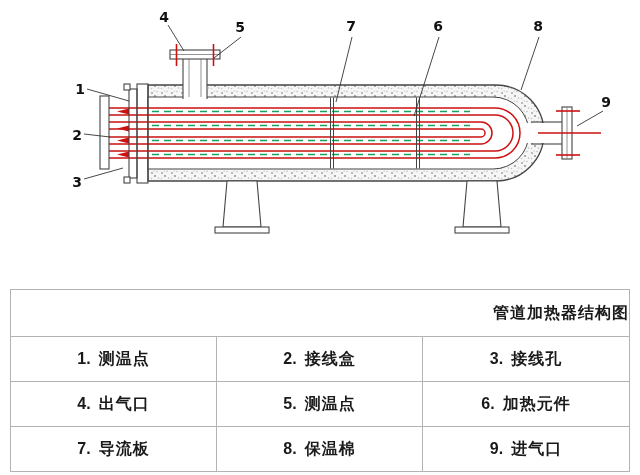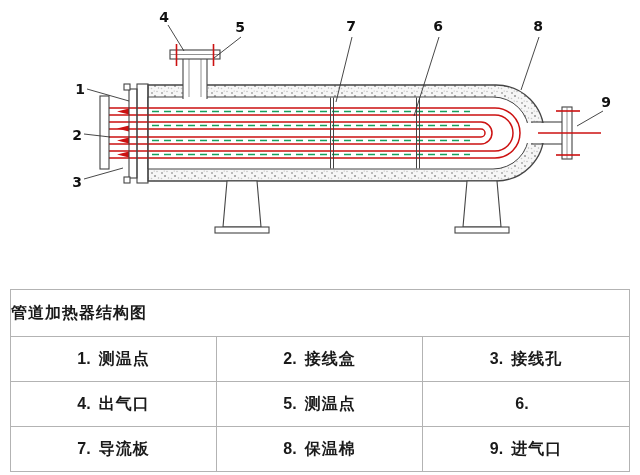--- a/index.html
+++ b/index.html
@@ -13,21 +13,21 @@
   svg text {
     font-family: "DejaVu Sans", "Liberation Sans", sans-serif;
     font-weight: bold; font-size: 14px; fill: #111;
   }
   .legend {
     margin: 4px 10px 0 10px;
     border: 1px solid #b3b3b3;
   }
   .legend-title {
     height: 46px; line-height: 46px;
-    text-align: left; font-weight: bold; font-size: 16px;
+    text-align: right; font-weight: bold; font-size: 16px;
     border-bottom: 1px solid #b3b3b3;
     letter-spacing: 1px;
   }
   .legend-grid {
     display: grid;
     grid-template-columns: 1fr 1fr 1fr;
   }
   .cell {
     height: 44px;
     display: flex; align-items: center; justify-content: center;
@@ -178,20 +178,21 @@
       <div class="cell">
         <span class="num">4.</span>
         <span class="label">出气口</span>
       </div>
       <div class="cell">
         <span class="num">5.</span>
         <span class="label">测温点</span>
       </div>
       <div class="cell">
         <span class="num">6.</span>
+        <span class="label">加热元件</span>
       </div>
       <div class="cell">
         <span class="num">7.</span>
         <span class="label">导流板</span>
       </div>
       <div class="cell">
         <span class="num">8.</span>
         <span class="label">保温棉</span>
       </div>
       <div class="cell">

